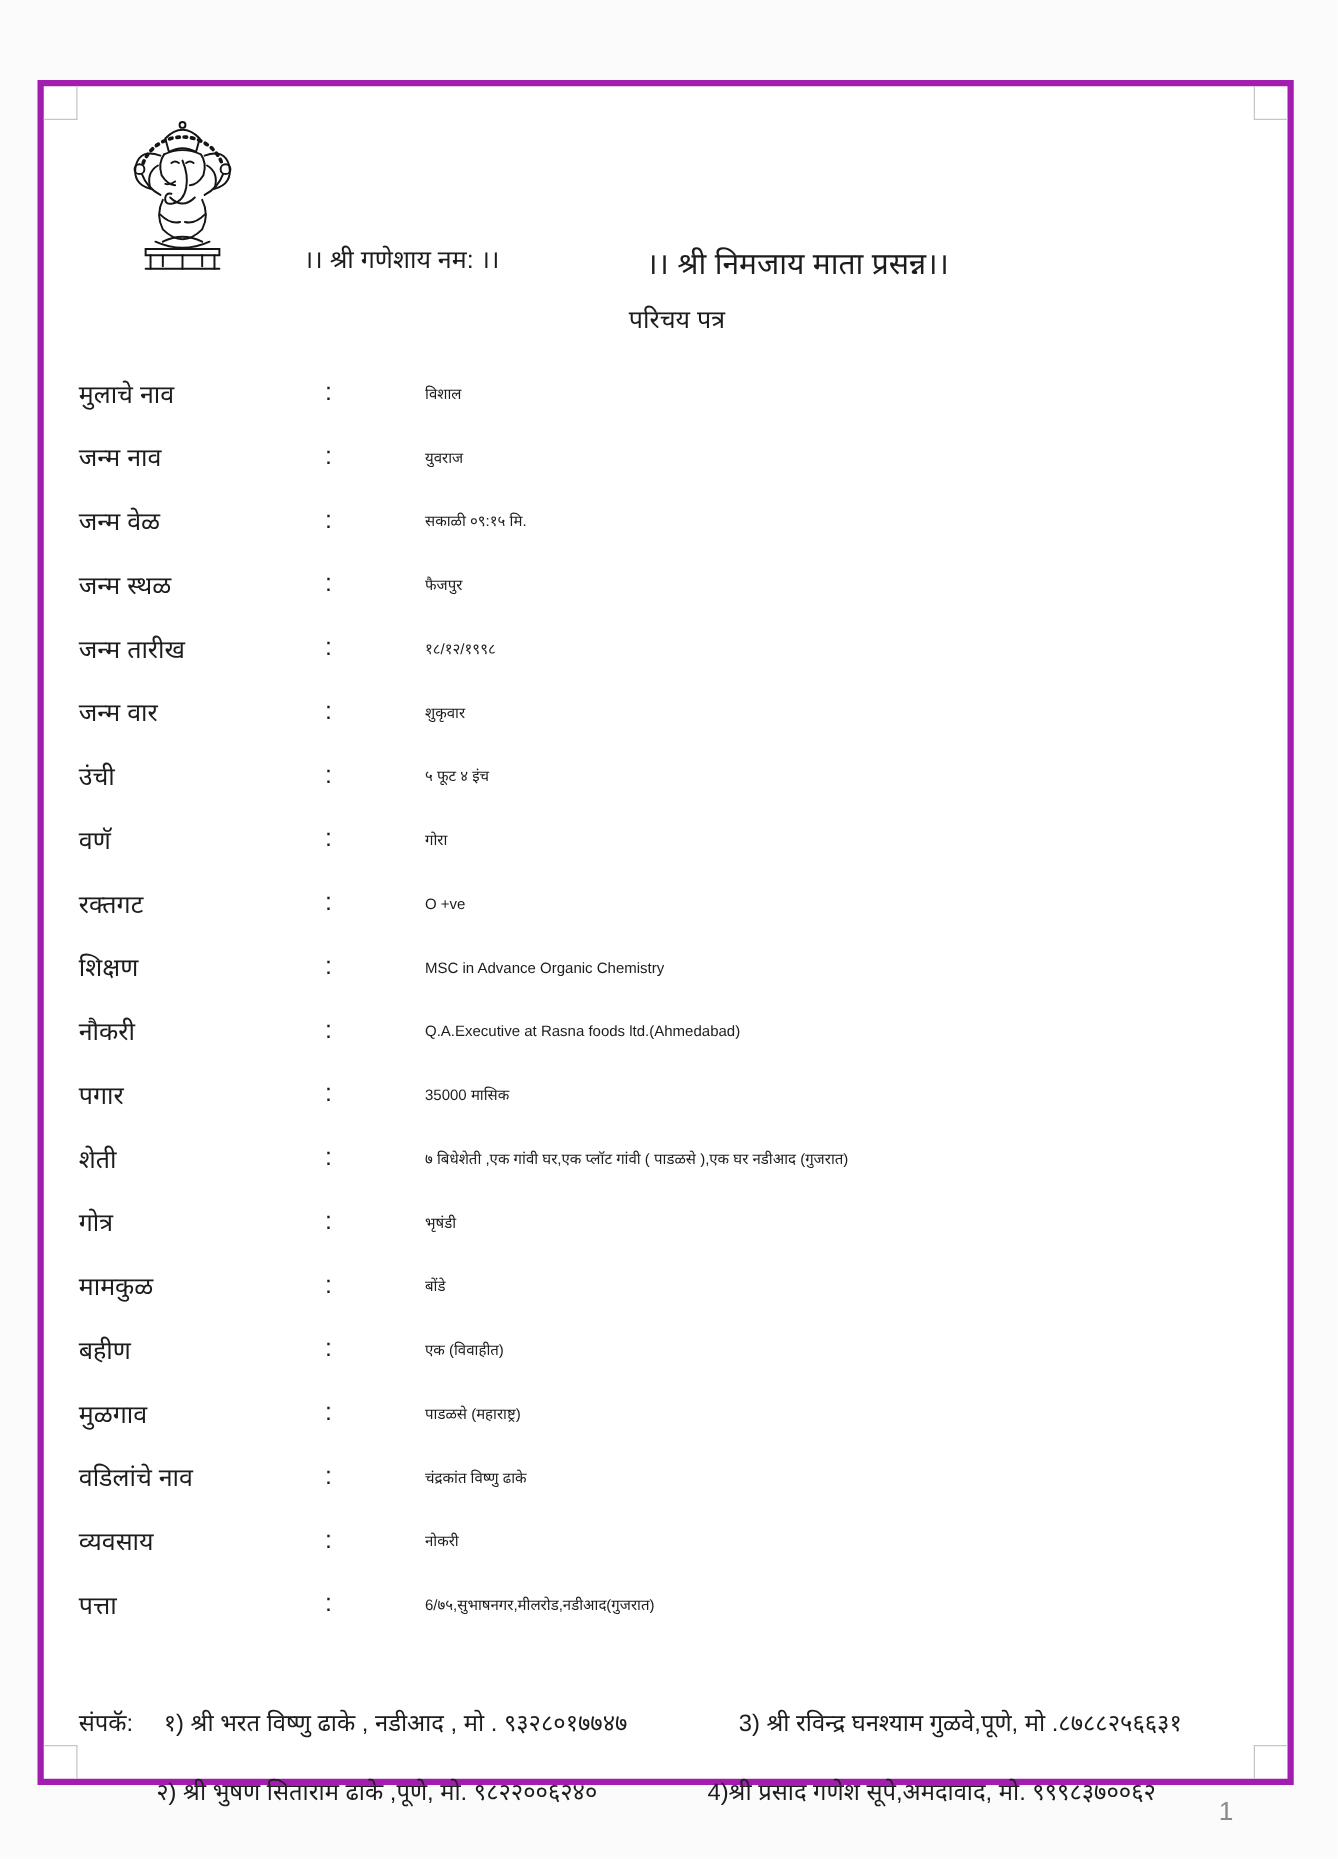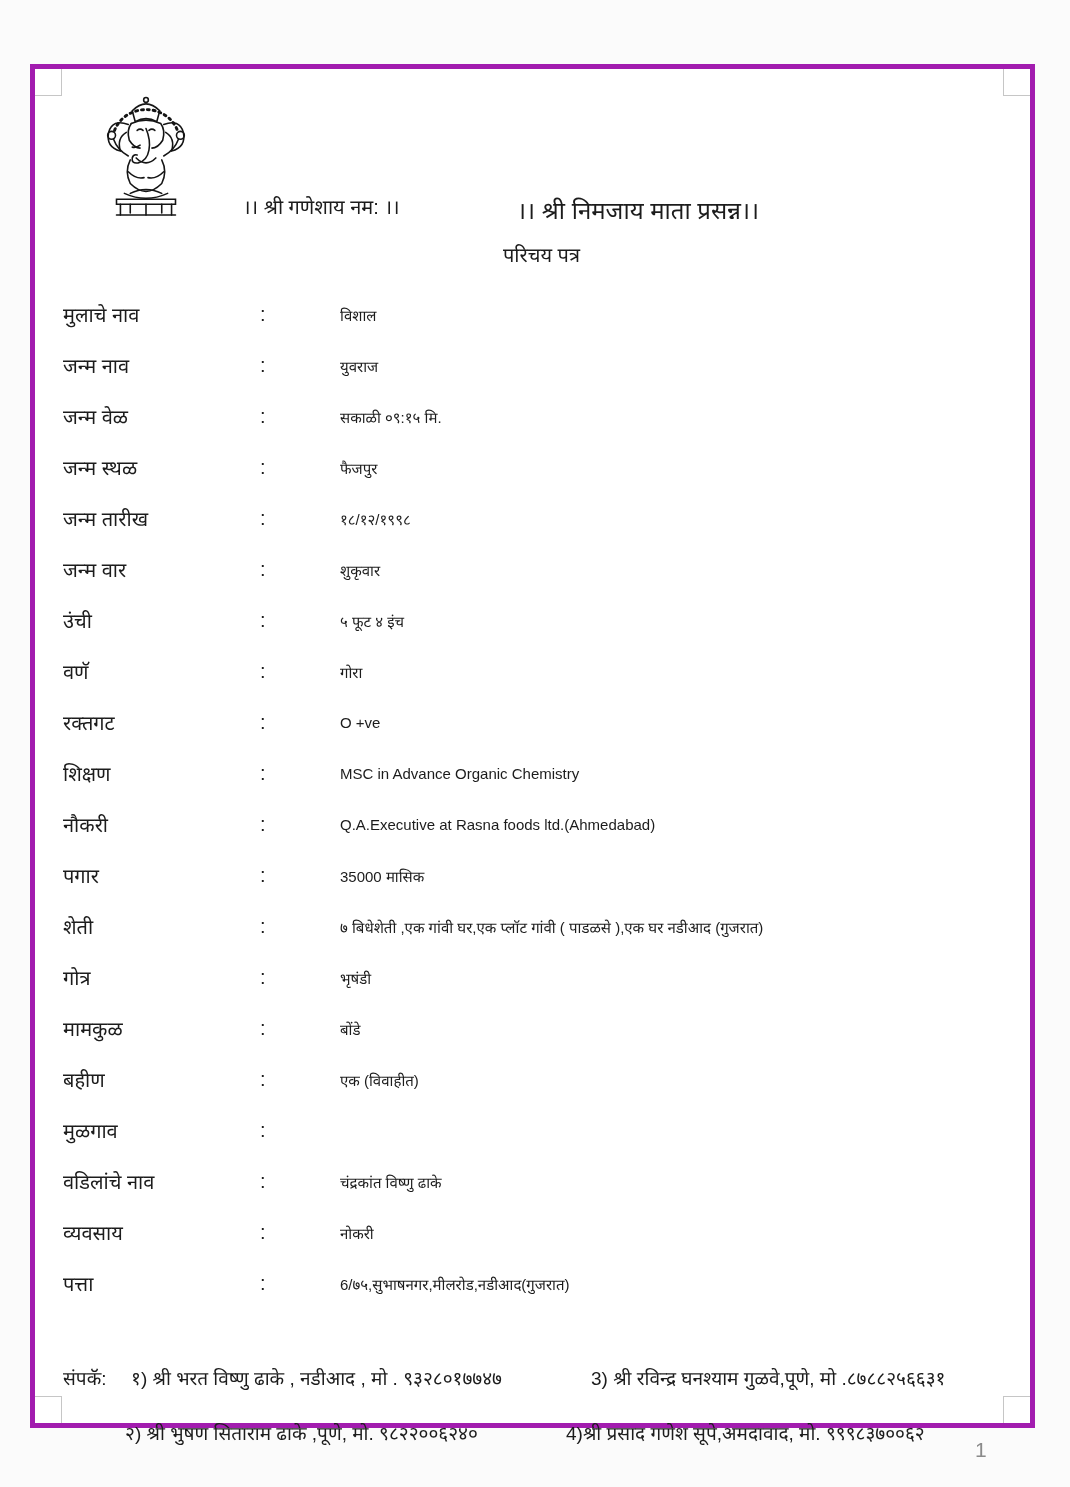--- a/index.html
+++ b/index.html
@@ -30,21 +30,21 @@
 
   .invocation-left{position:absolute;left:208px;top:124px;font-size:20px;white-space:nowrap;}
   .invocation-right{position:absolute;left:482px;top:124px;font-size:24px;white-space:nowrap;}
 
   .doc-title{position:absolute;left:0;top:172px;width:965px;text-align:center;font-size:20px;margin-left:24px;}
 
   .rows{position:absolute;left:0;top:220px;width:100%;}
   .row{display:flex;align-items:center;height:51px;padding-left:28px;box-sizing:border-box;}
   .row .lbl{width:197px;font-size:20px;white-space:nowrap;flex:none;}
   .row .sep{width:80px;font-size:20px;flex:none;}
-  .row .val{flex:1;font-size:15px;white-space:nowrap;}
+  .row .val{flex:1;font-size:12px;white-space:nowrap;}
 
   .contacts{position:absolute;left:0;top:1252px;width:100%;font-size:19px;margin-top:40px;}
   .contact-line{position:relative;height:55px;}
   .contact-line span{position:absolute;top:4px;white-space:nowrap;}
   .c-prefix{left:28px;}
   .c-1{left:96px;}
   .c-3{left:556px;}
   .c-2{left:90px;}
   .c-4{left:531px;}
 
@@ -189,20 +189,21 @@
           <span class="val">बोंडे</span>
         </div>
         <div class="row">
           <span class="lbl">बहीण</span>
           <span class="sep">:</span>
           <span class="val">एक (विवाहीत)</span>
         </div>
         <div class="row">
           <span class="lbl">मुळगाव</span>
           <span class="sep">:</span>
+          <span class="val">पाडळसे (महाराष्ट्र)</span>
         </div>
         <div class="row">
           <span class="lbl">वडिलांचे नाव</span>
           <span class="sep">:</span>
           <span class="val">चंद्रकांत विष्णु ढाके</span>
         </div>
         <div class="row">
           <span class="lbl">व्यवसाय</span>
           <span class="sep">:</span>
           <span class="val">नोकरी</span>

